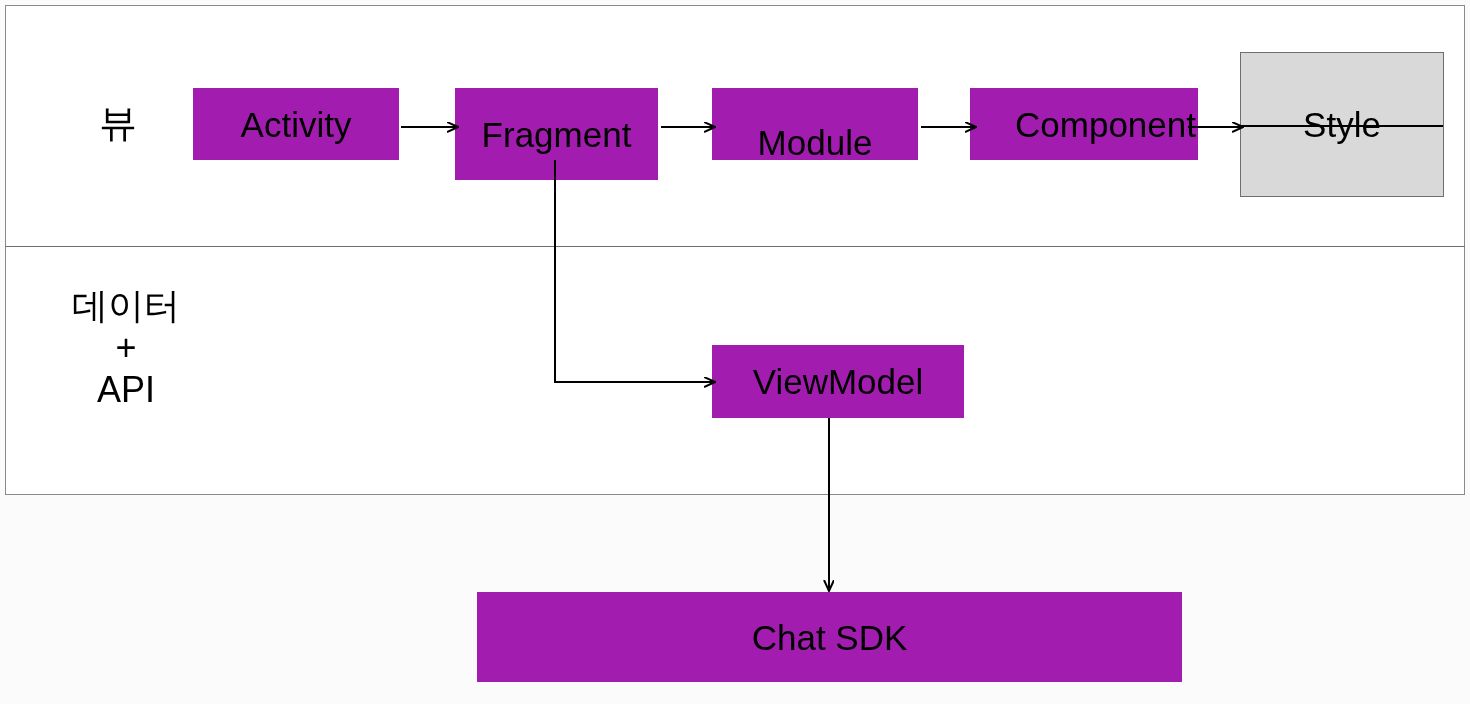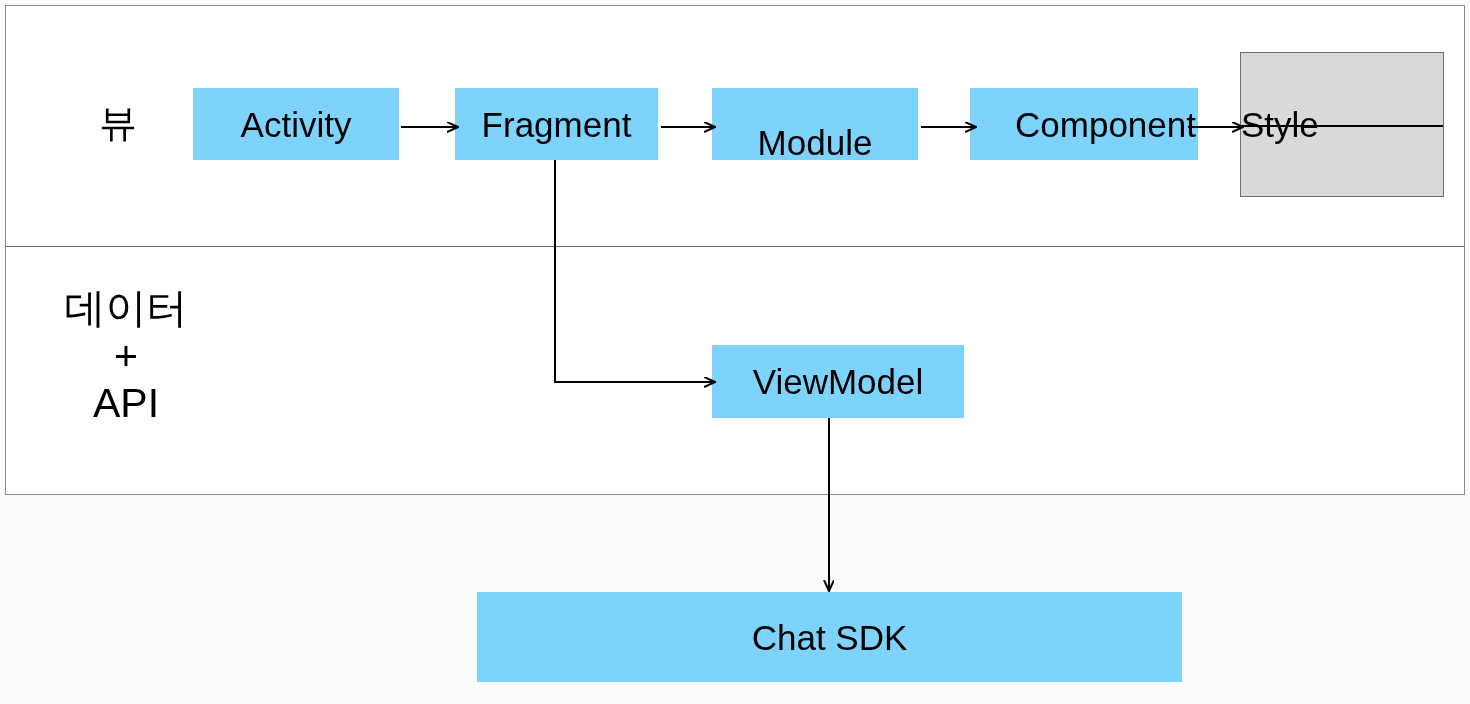--- a/index.html
+++ b/index.html
@@ -38,21 +38,21 @@
     width: 1460px;
     height: 0;
     border-top: 1px solid #ararara;
     border-top: 1px solid #6f6f6f;
     box-sizing: border-box;
   }
 
   
   .node {
     position: absolute;
-    background: #7dd3fc;
+    background: #a21caf;
     display: flex;
     align-items: center;
     justify-content: center;
     box-sizing: border-box;
     color: #000;
     white-space: nowrap;
   }
   .node-label {
     font-size: 35px;
     line-height: 1;
@@ -70,26 +70,26 @@
   #view-layer-title {
     left: 68px;
     top: 101px;
     width: 100px;
     font-size: 38px;
   }
   #data-layer-title {
     left: 36px;
     top: 285px;
     width: 180px;
-    font-size: 41px;
+    font-size: 36px;
   }
 
   
   #node-activity  { left: 193px;  top: 88px;  width: 206px; height: 72px; }
-  #node-fragment  { left: 455px;  top: 88px;  width: 203px; height: 72px; }
+  #node-fragment  { left: 455px;  top: 88px;  width: 203px; height: 92px; }
   #node-module    { left: 712px;  top: 88px;  width: 206px; height: 72px; align-items: flex-end; }
   #node-component { left: 970px;  top: 88px;  width: 228px; height: 72px; padding-left: 43px; }
   #node-viewmodel { left: 712px;  top: 345px; width: 252px; height: 73px; }
   #node-chatsdk   { left: 477px;  top: 592px; width: 705px; height: 90px; }
 
   
   #node-component .node-label { position: relative; left: 0; }
 
   
   #node-styleres {
@@ -101,21 +101,21 @@
     background: #d9d9d9;
     border: 1px solid #6f6f6f;
     box-sizing: border-box;
     display: flex;
     flex-direction: column;
   }
   #node-styleres .cell {
     flex: 1 1 50%;
     display: flex;
     align-items: center;
-    justify-content: flex-start;
+    justify-content: center;
   }
   #node-styleres .cell-style { align-items: center; }
   #node-styleres .cell-res   { align-items: center; }
   .styleres-divider {
     position: absolute;
     left: 0;
     top: 50%;
     width: 100%;
     height: 0;
     border-top: 2px solid #000;

